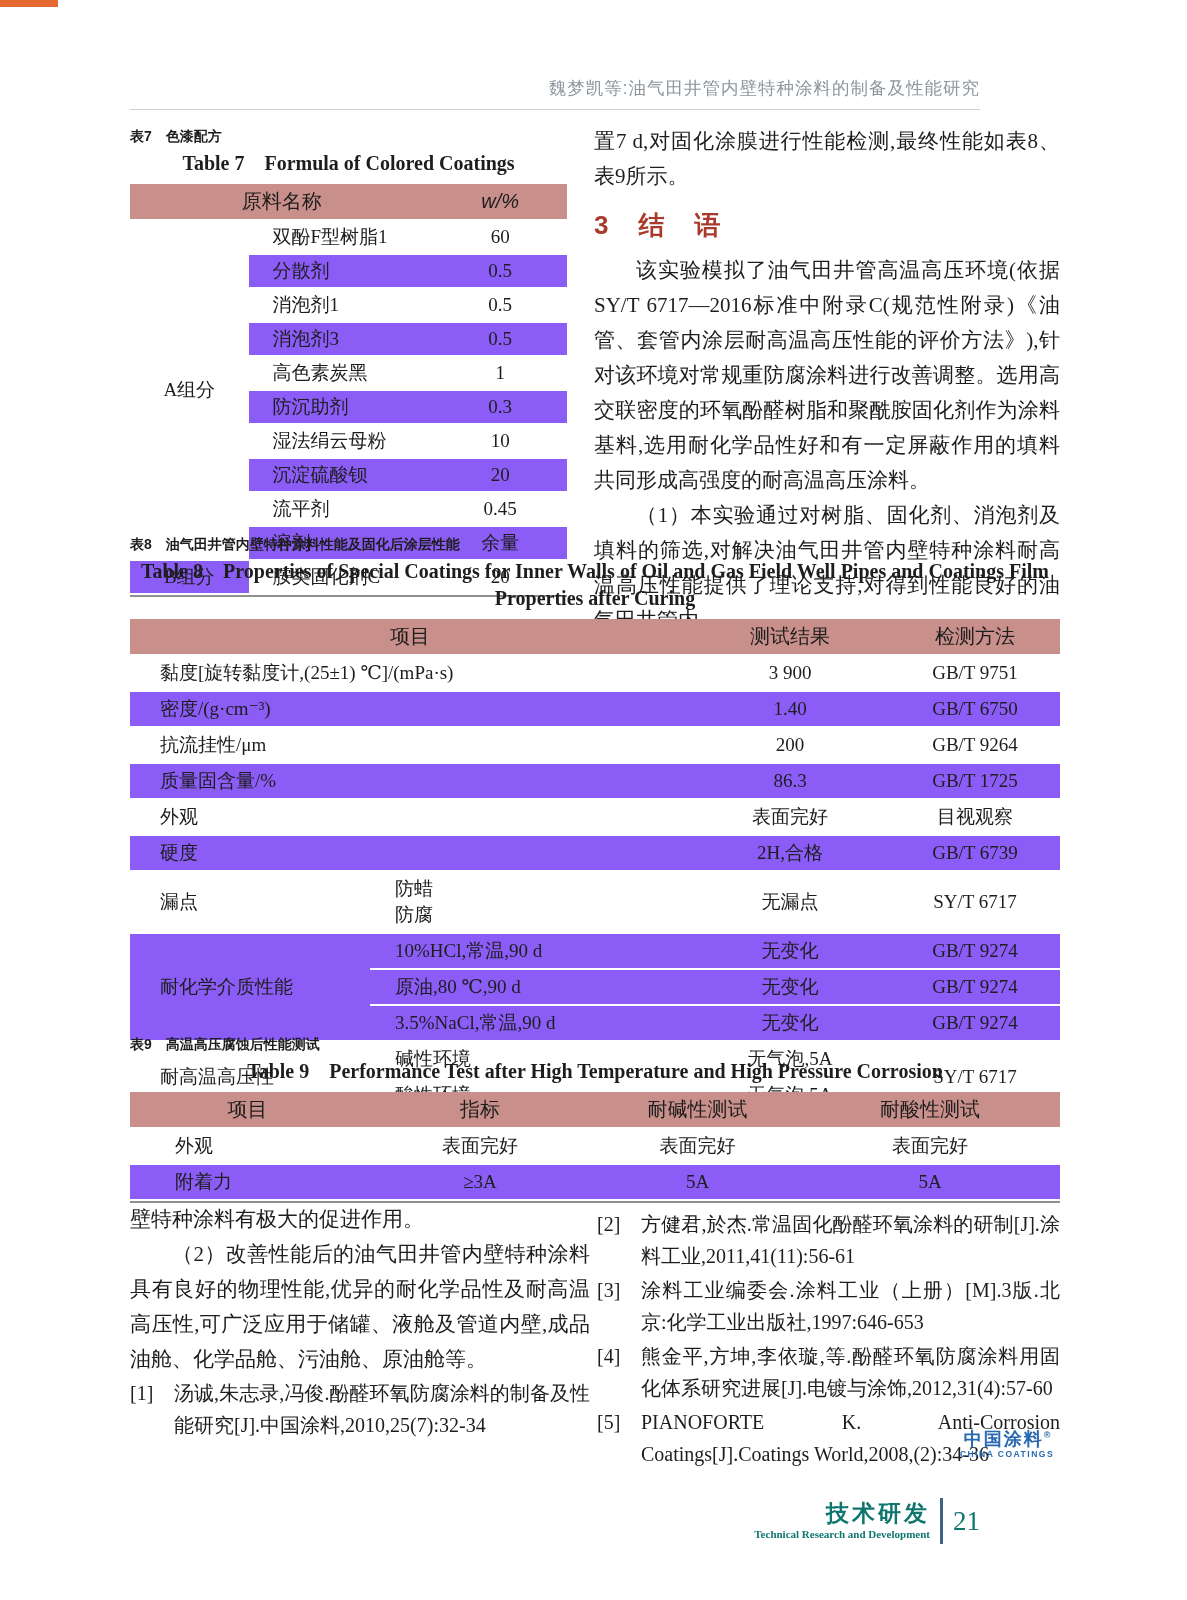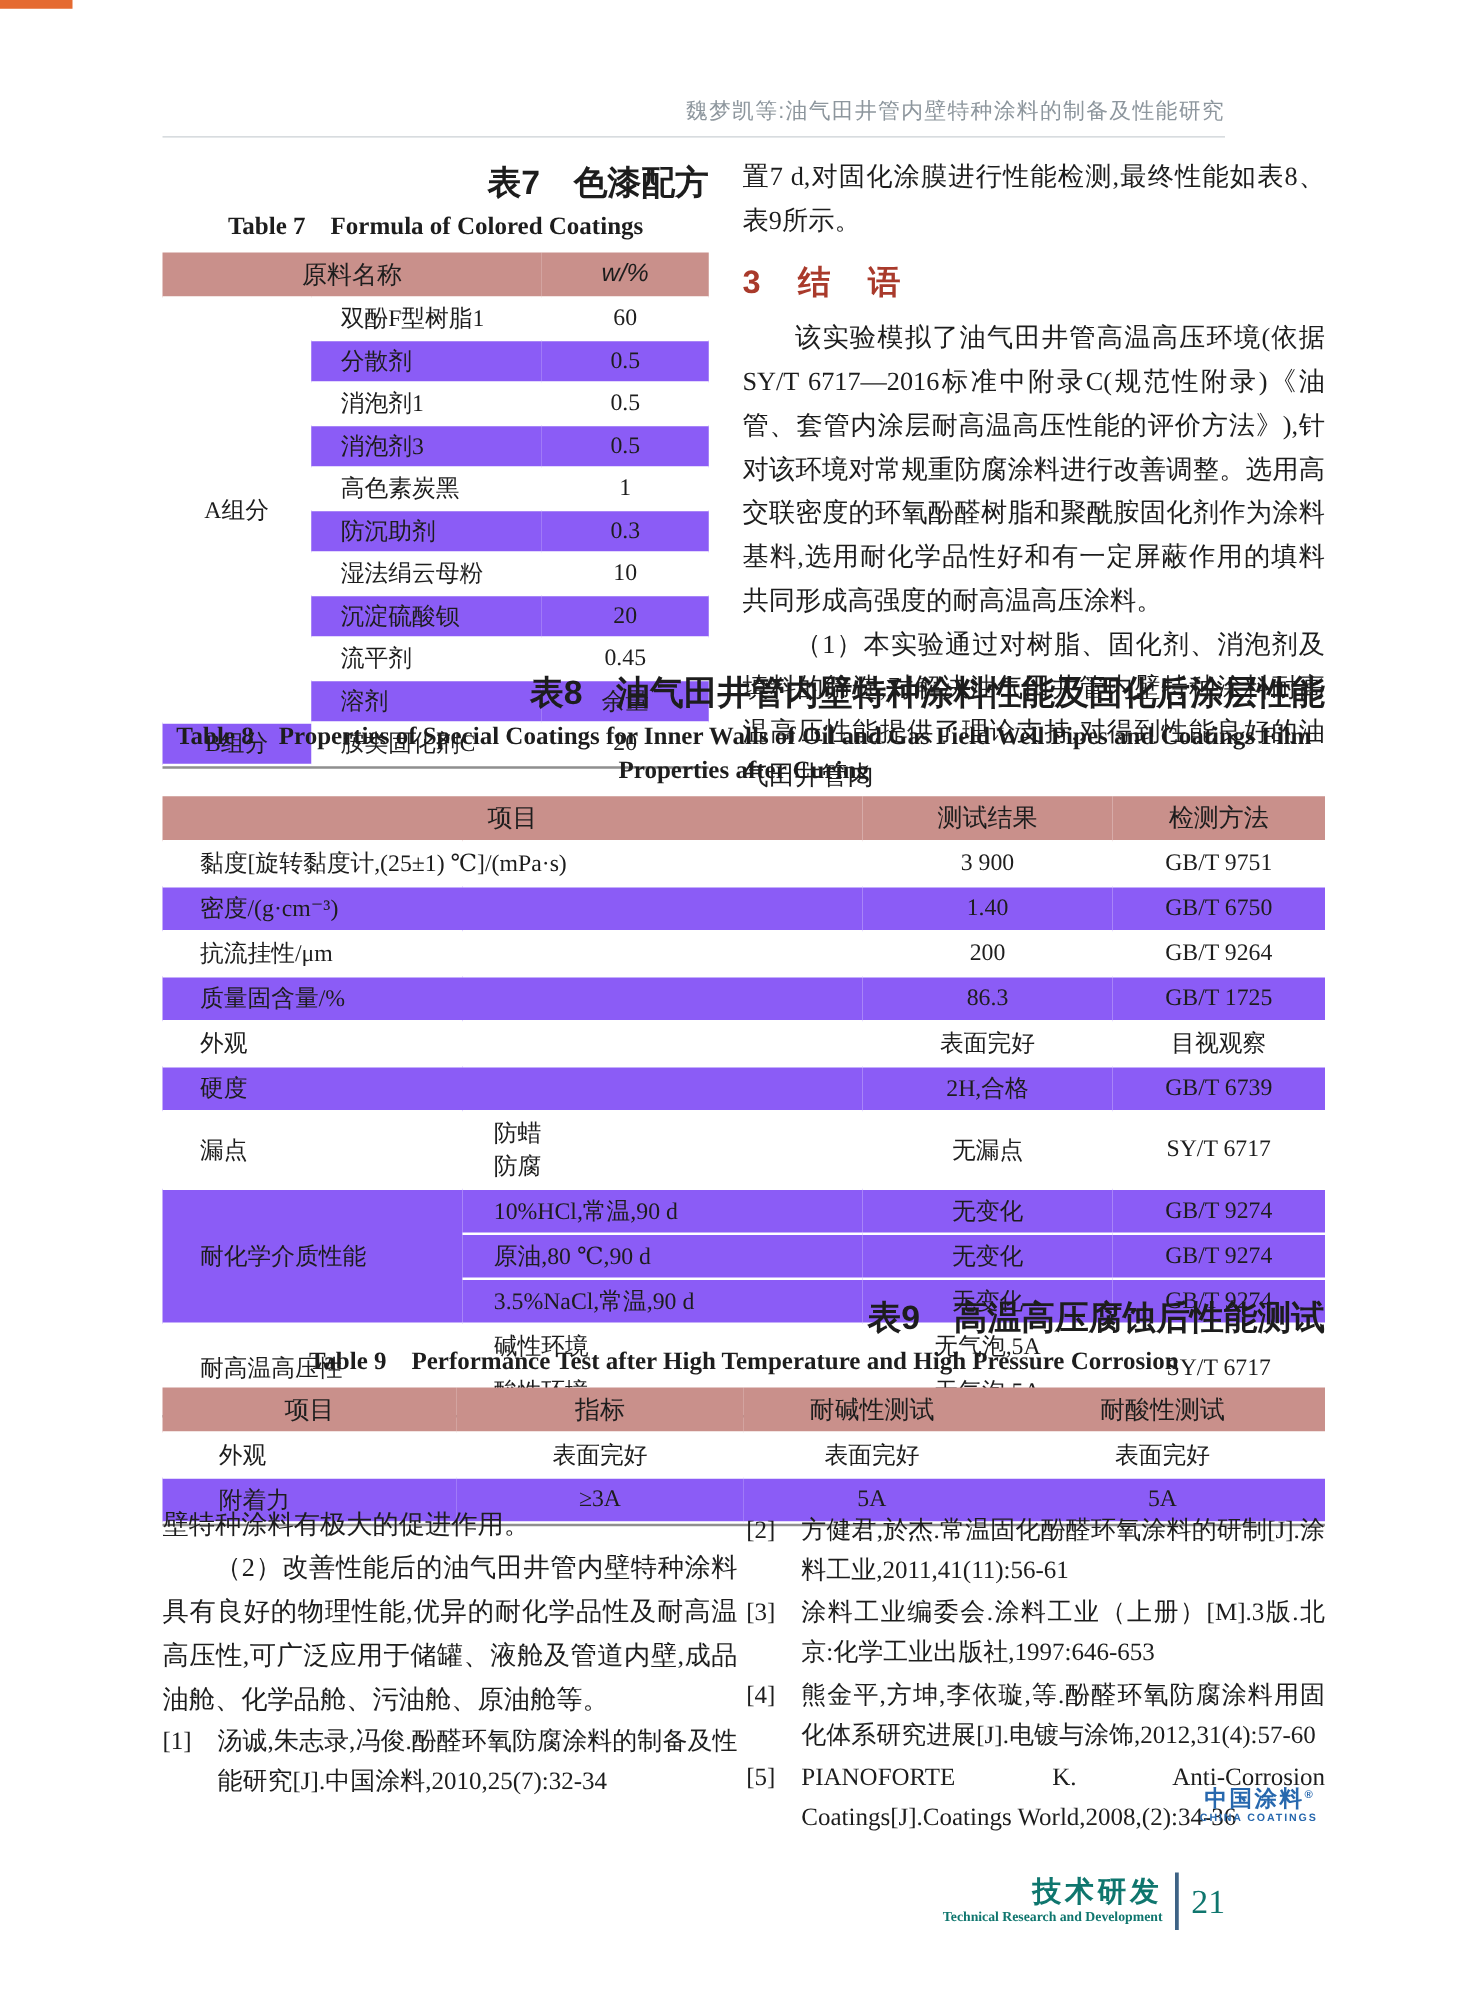--- a/index.html
+++ b/index.html
@@ -27,21 +27,21 @@
   .body-para { font-size:21px; line-height:35px; text-align:justify; margin:0; }
   .indent { text-indent:2em; }
 
   .sec-heading {
     color:#a93a2b; font-weight:bold; font-size:26px; margin:14px 0 10px 0;
     font-family:"Liberation Sans","DejaVu Sans",sans-serif; letter-spacing:2px;
   }
 
   
   .tbl-title-cn {
-    text-align:right; font-weight:bold; font-size:27px; margin:0 0 4px 0;
+    text-align:left; font-weight:bold; font-size:14px; margin:0 0 4px 0;
     font-family:"Liberation Sans","DejaVu Sans",sans-serif;
   }
   .tbl-title-en { text-align:center; font-weight:bold; font-size:20px; line-height:27px; margin:0 0 7px 0; }
 
   
   table { border-collapse:collapse; width:100%; }
   td, th { padding:4px 6px; font-size:19px; border-bottom:2.5px solid #ffffff; }
   th {
     background:#c9908b; font-weight:normal; font-size:20px;
     font-family:"Liberation Sans","DejaVu Sans",sans-serif;

